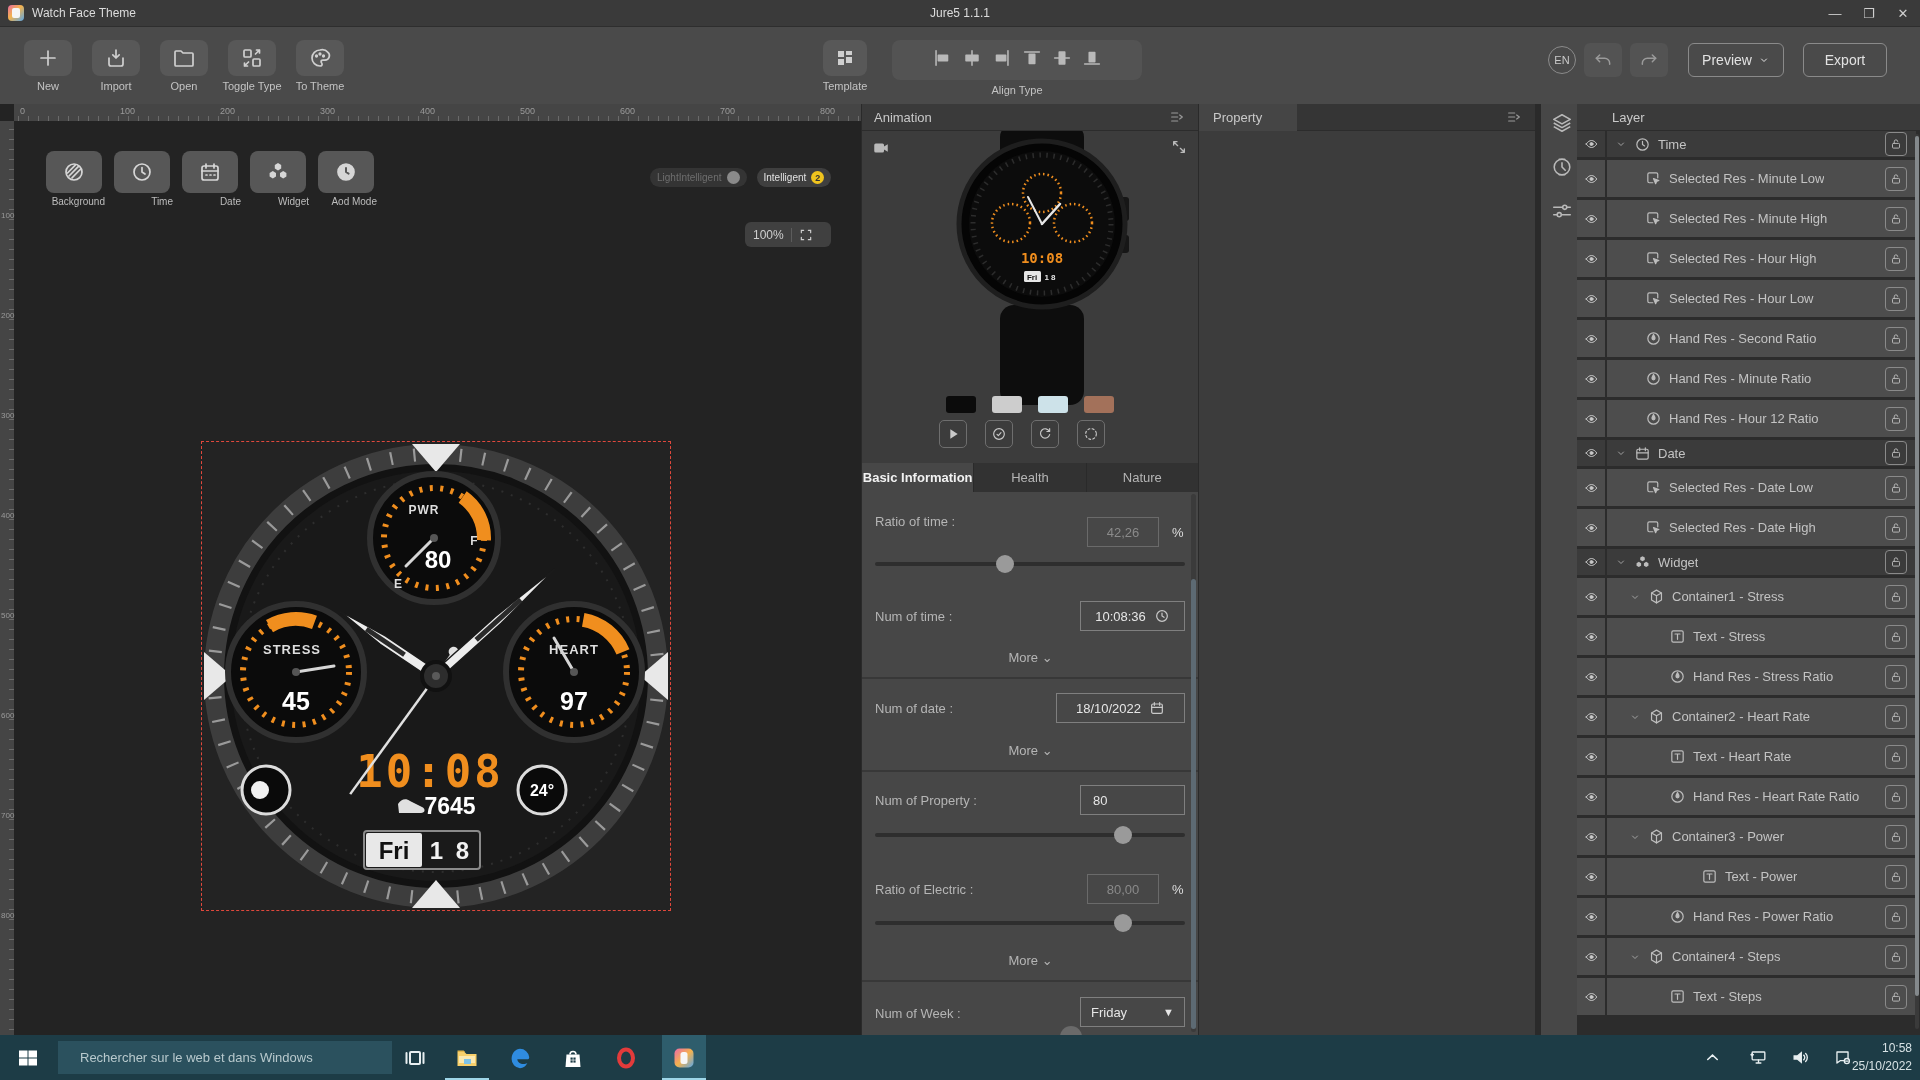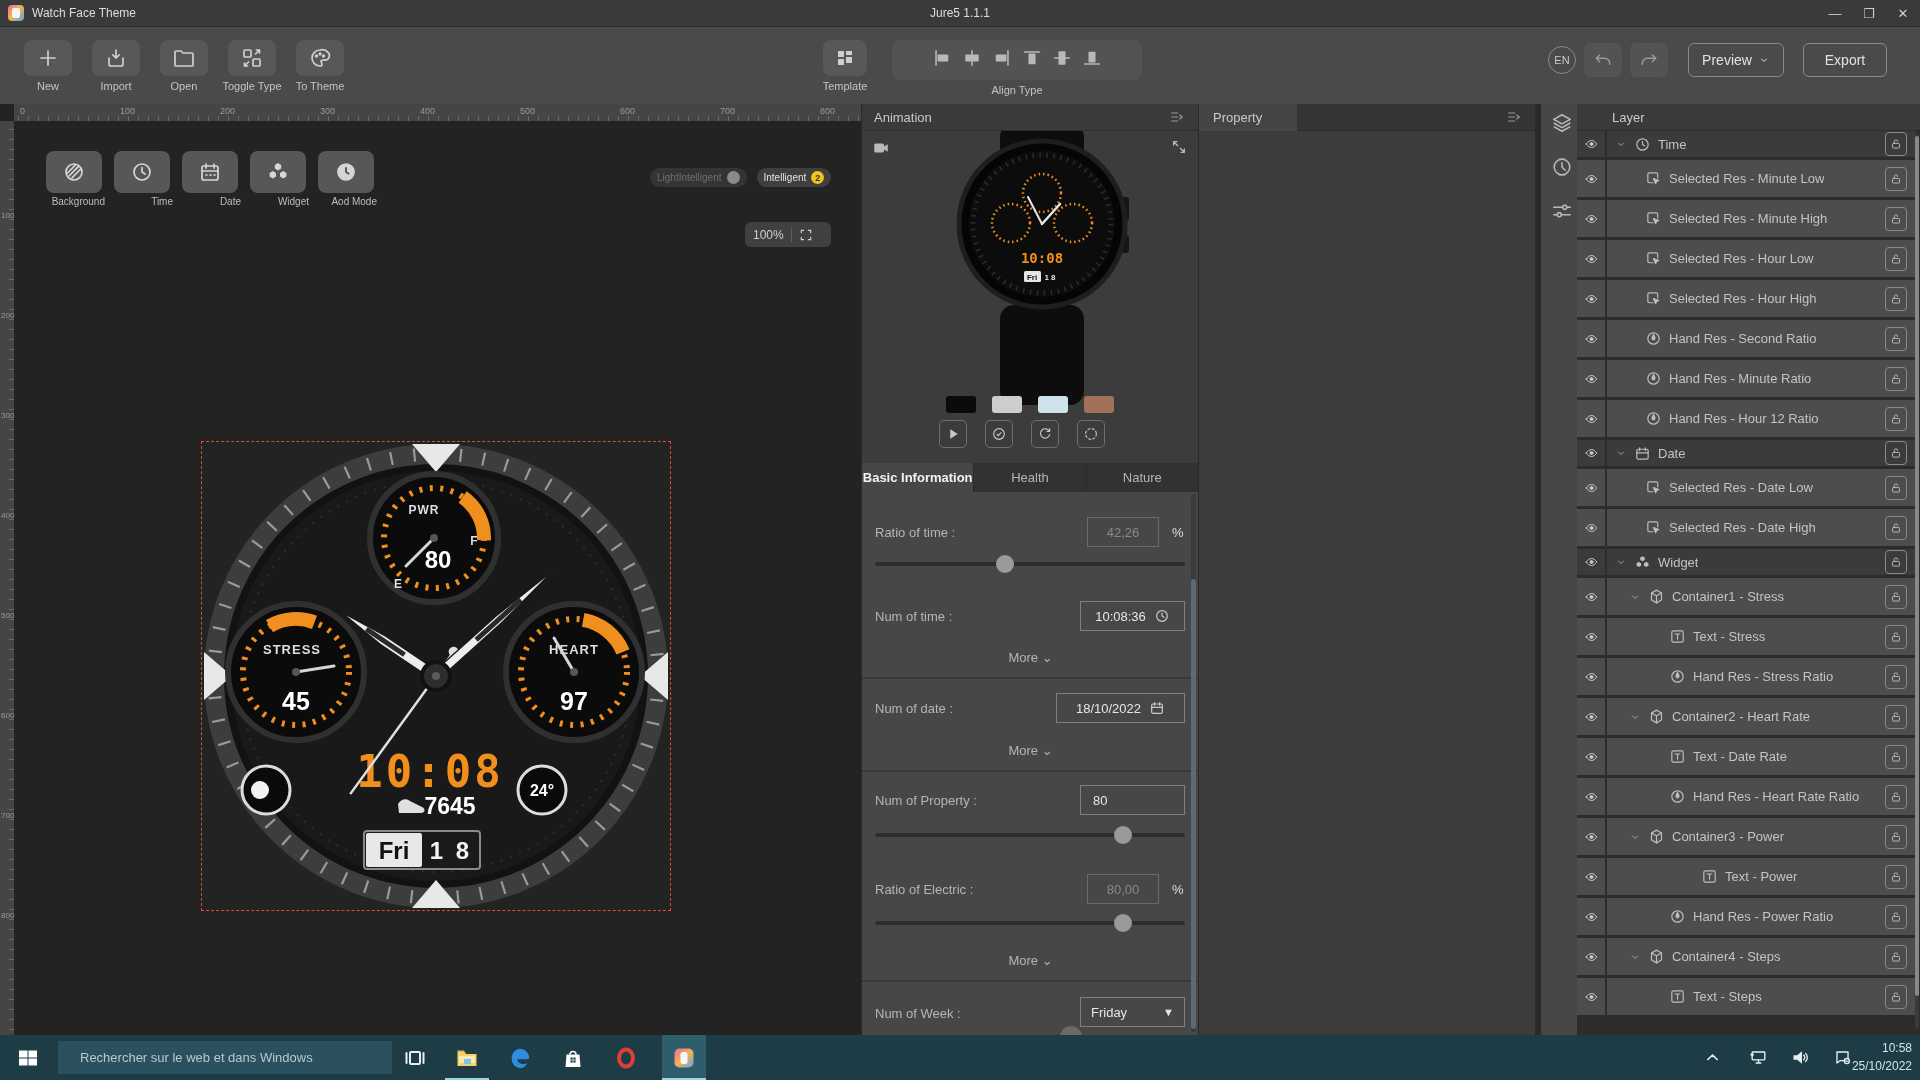--- a/index.html
+++ b/index.html
@@ -504,21 +504,21 @@
     </div>
 
     <div id="tabs">
         <div class="tab active">Basic Information</div>
         <div class="tab">Health</div>
         <div class="tab">Nature</div>
       </div>
 
     <div id="inspector">
 
-      <span class="ilabel" style="top:33px;">Ratio of time :</span>
+      <span class="ilabel" style="top:22px;">Ratio of time :</span>
       <div class="ibox dis" style="left:225px; top:25px; width:72px;">
           <span>42,26</span>
         </div>
       <span class="isuffix" style="left:310px; top:33px;">%</span>
       <div class="itrack" style="top:70px;">
           <div class="ithumb" style="left: calc(42% - 9px);"></div>
         </div>
       <span class="ilabel" style="top:117px;">Num of time :</span>
       <div class="ibox" style="left:218px; top:109px; width:105px;">
         <span>10:08:36</span>
@@ -722,21 +722,21 @@
           </span>
     <div class="lmain" style="padding-left:38px">
       <span class="licon">
               <svg viewBox="0 0 24 24" class="ic">
                 <g stroke="currentColor" fill="none" stroke-width="1.7" stroke-linecap="round" stroke-linejoin="round">
                   <path d="M18 11V6a2 2 0 00-2-2H6a2 2 0 00-2 2v10a2 2 0 002 2h5"></path>
                   <path d="M12 12l7.5 2.8-3.2 1.3-1.3 3.2z" fill="currentColor"></path>
                 </g>
               </svg>
             </span>
-      <span style="white-space:nowrap; overflow:hidden;">Selected Res - Hour Low</span>
+      <span style="white-space:nowrap; overflow:hidden;">Selected Res - Hour High</span>
     </div>
     <span class="llock">
             <svg viewBox="0 0 24 24" class="ic">
               <g stroke="currentColor" fill="none" stroke-width="1.7" stroke-linecap="round" stroke-linejoin="round">
                 <rect x="6" y="11" width="12" height="8" rx="1.5"></rect>
                 <path d="M9 11V8.2A3 3 0 0115 7.6"></path>
               </g>
             </svg>
           </span>
   </div>
@@ -751,21 +751,21 @@
           </span>
     <div class="lmain" style="padding-left:38px">
       <span class="licon">
               <svg viewBox="0 0 24 24" class="ic">
                 <g stroke="currentColor" fill="none" stroke-width="1.7" stroke-linecap="round" stroke-linejoin="round">
                   <path d="M18 11V6a2 2 0 00-2-2H6a2 2 0 00-2 2v10a2 2 0 002 2h5"></path>
                   <path d="M12 12l7.5 2.8-3.2 1.3-1.3 3.2z" fill="currentColor"></path>
                 </g>
               </svg>
             </span>
-      <span style="white-space:nowrap; overflow:hidden;">Selected Res - Hour High</span>
+      <span style="white-space:nowrap; overflow:hidden;">Selected Res - Hour Low</span>
     </div>
     <span class="llock">
             <svg viewBox="0 0 24 24" class="ic">
               <g stroke="currentColor" fill="none" stroke-width="1.7" stroke-linecap="round" stroke-linejoin="round">
                 <rect x="6" y="11" width="12" height="8" rx="1.5"></rect>
                 <path d="M9 11V8.2A3 3 0 0115 7.6"></path>
               </g>
             </svg>
           </span>
   </div>
@@ -1130,21 +1130,21 @@
           </span>
     <div class="lmain" style="padding-left:62px">
       <span class="licon">
               <svg viewBox="0 0 24 24" class="ic">
                 <g stroke="currentColor" fill="none" stroke-width="1.7" stroke-linecap="round" stroke-linejoin="round">
                   <rect x="4" y="4" width="16" height="16" rx="2"></rect>
                   <path d="M8.5 8.5h7M12 8.5V16"></path>
                 </g>
               </svg>
             </span>
-      <span style="white-space:nowrap; overflow:hidden;">Text - Date Rate</span>
+      <span style="white-space:nowrap; overflow:hidden;">Text - Heart Rate</span>
     </div>
     <span class="llock">
             <svg viewBox="0 0 24 24" class="ic">
               <g stroke="currentColor" fill="none" stroke-width="1.7" stroke-linecap="round" stroke-linejoin="round">
                 <rect x="6" y="11" width="12" height="8" rx="1.5"></rect>
                 <path d="M9 11V8.2A3 3 0 0115 7.6"></path>
               </g>
             </svg>
           </span>
   </div>

